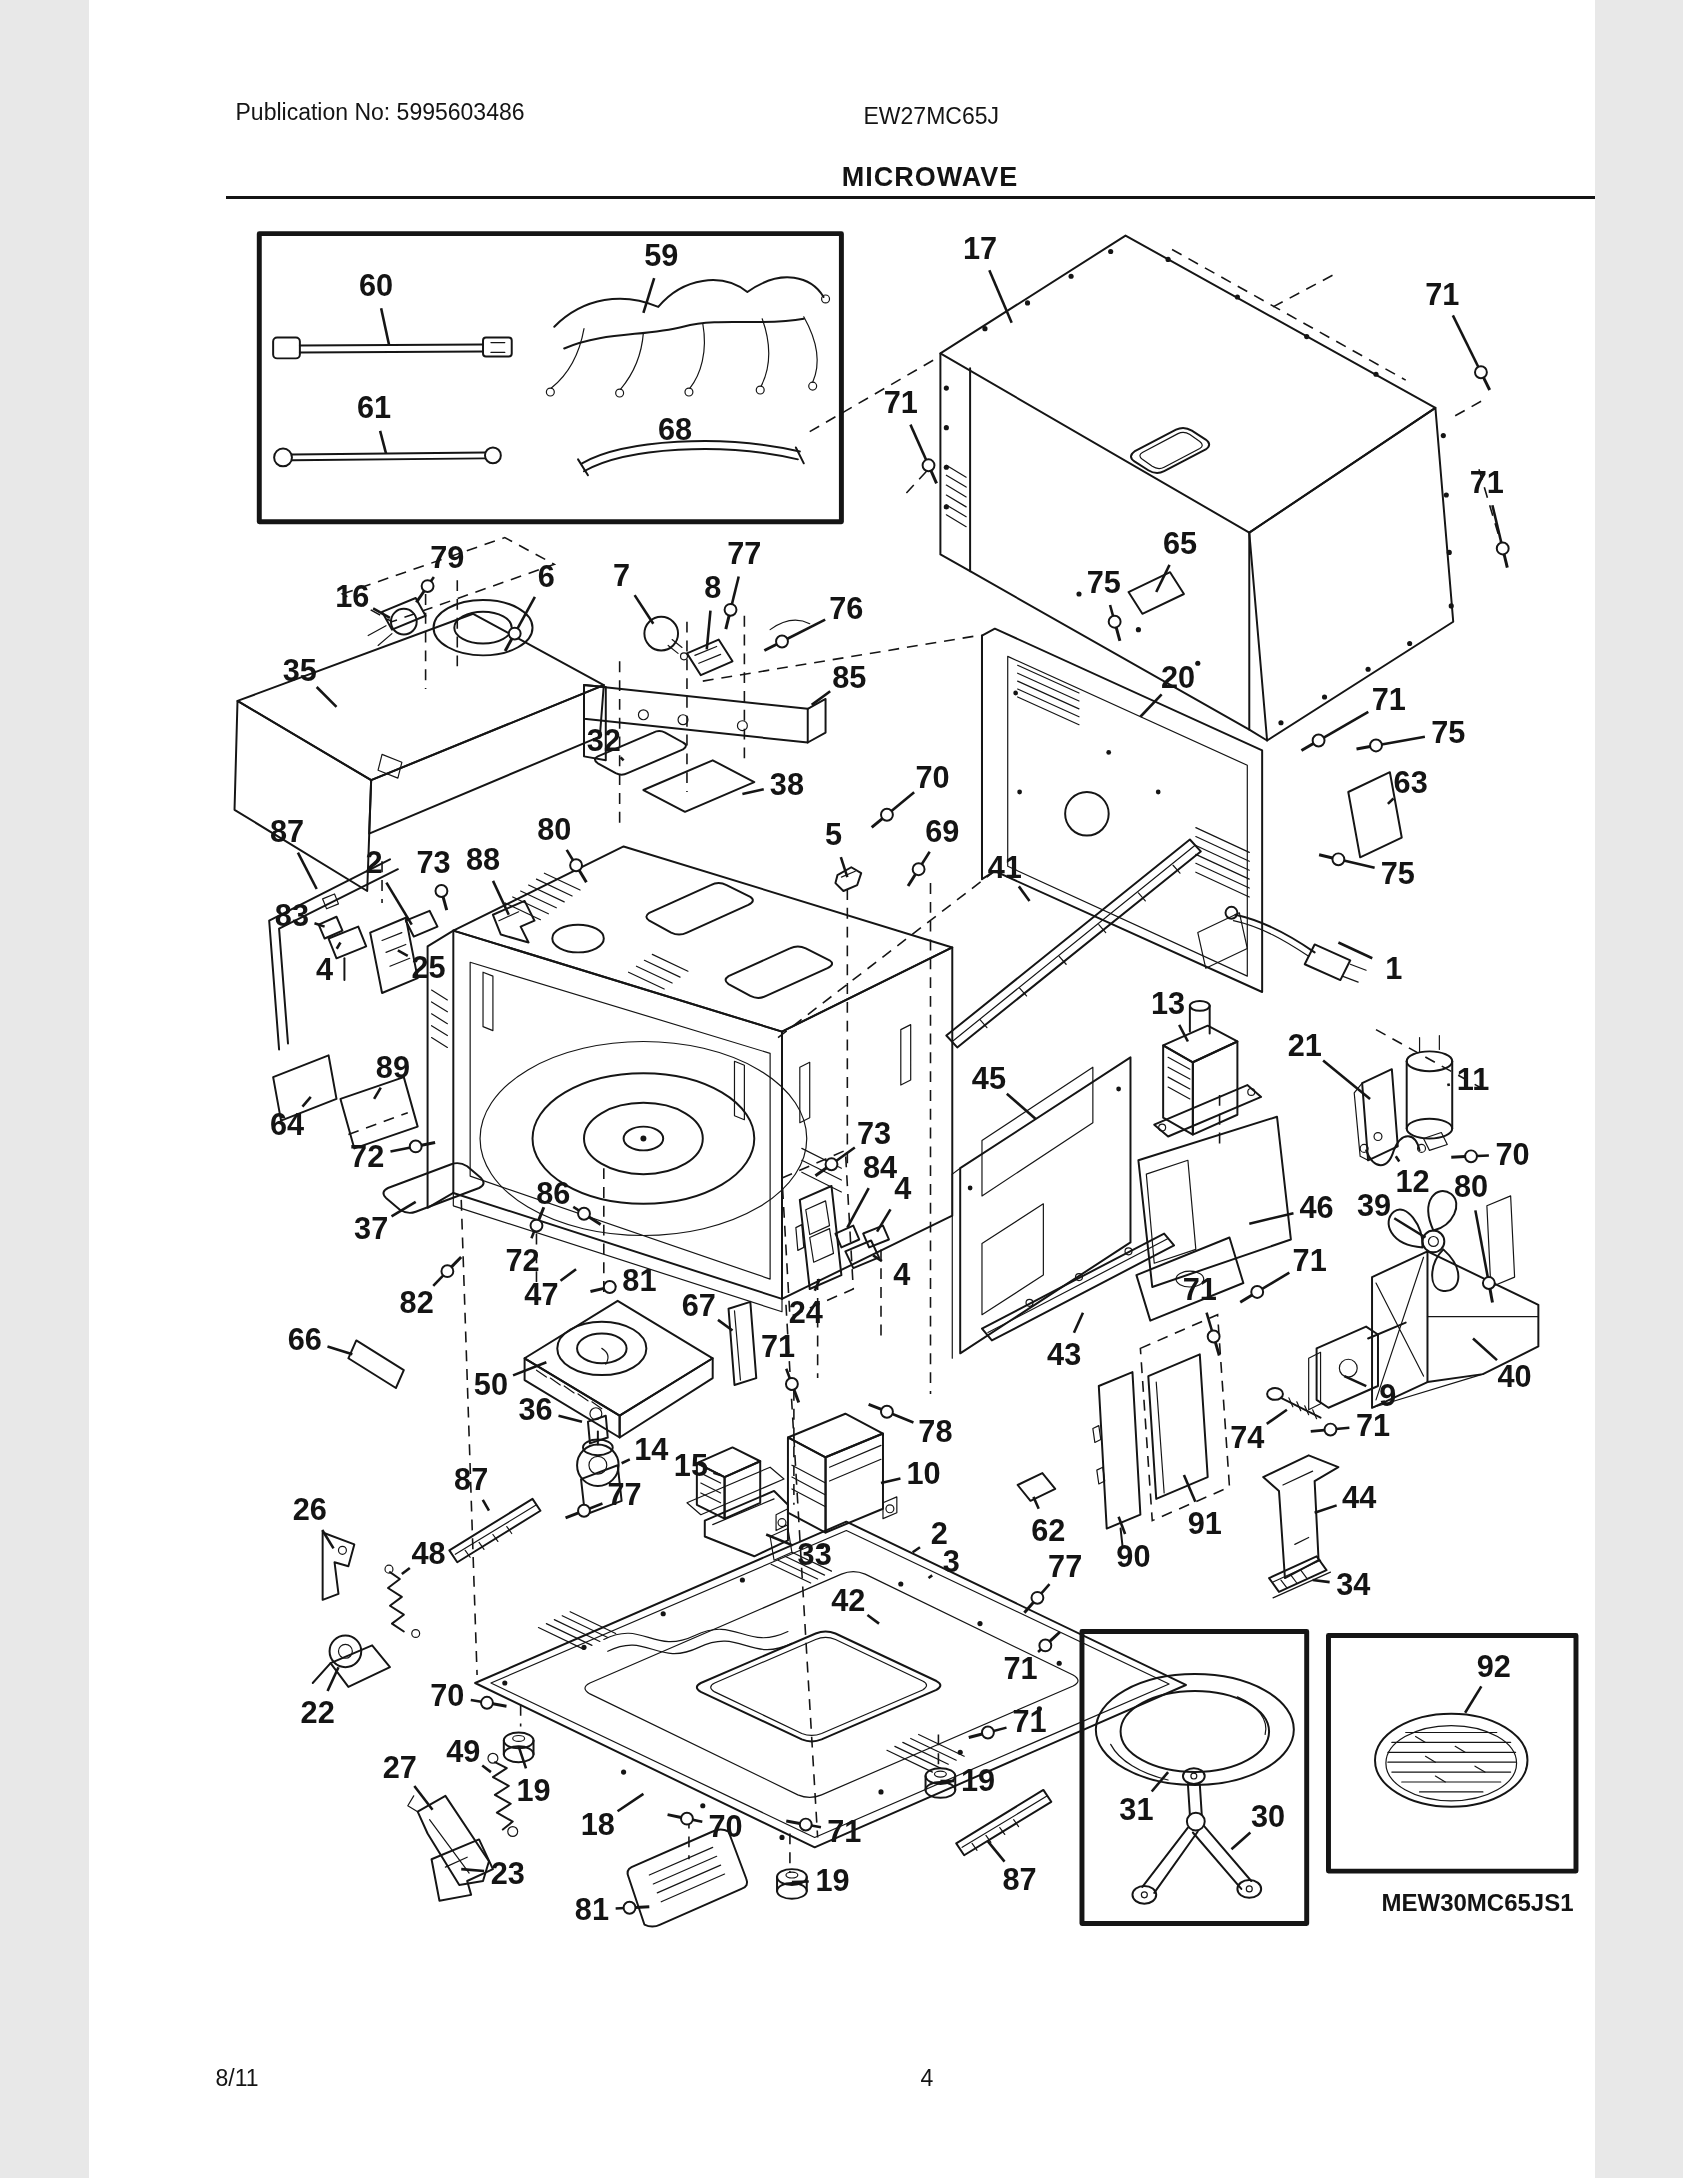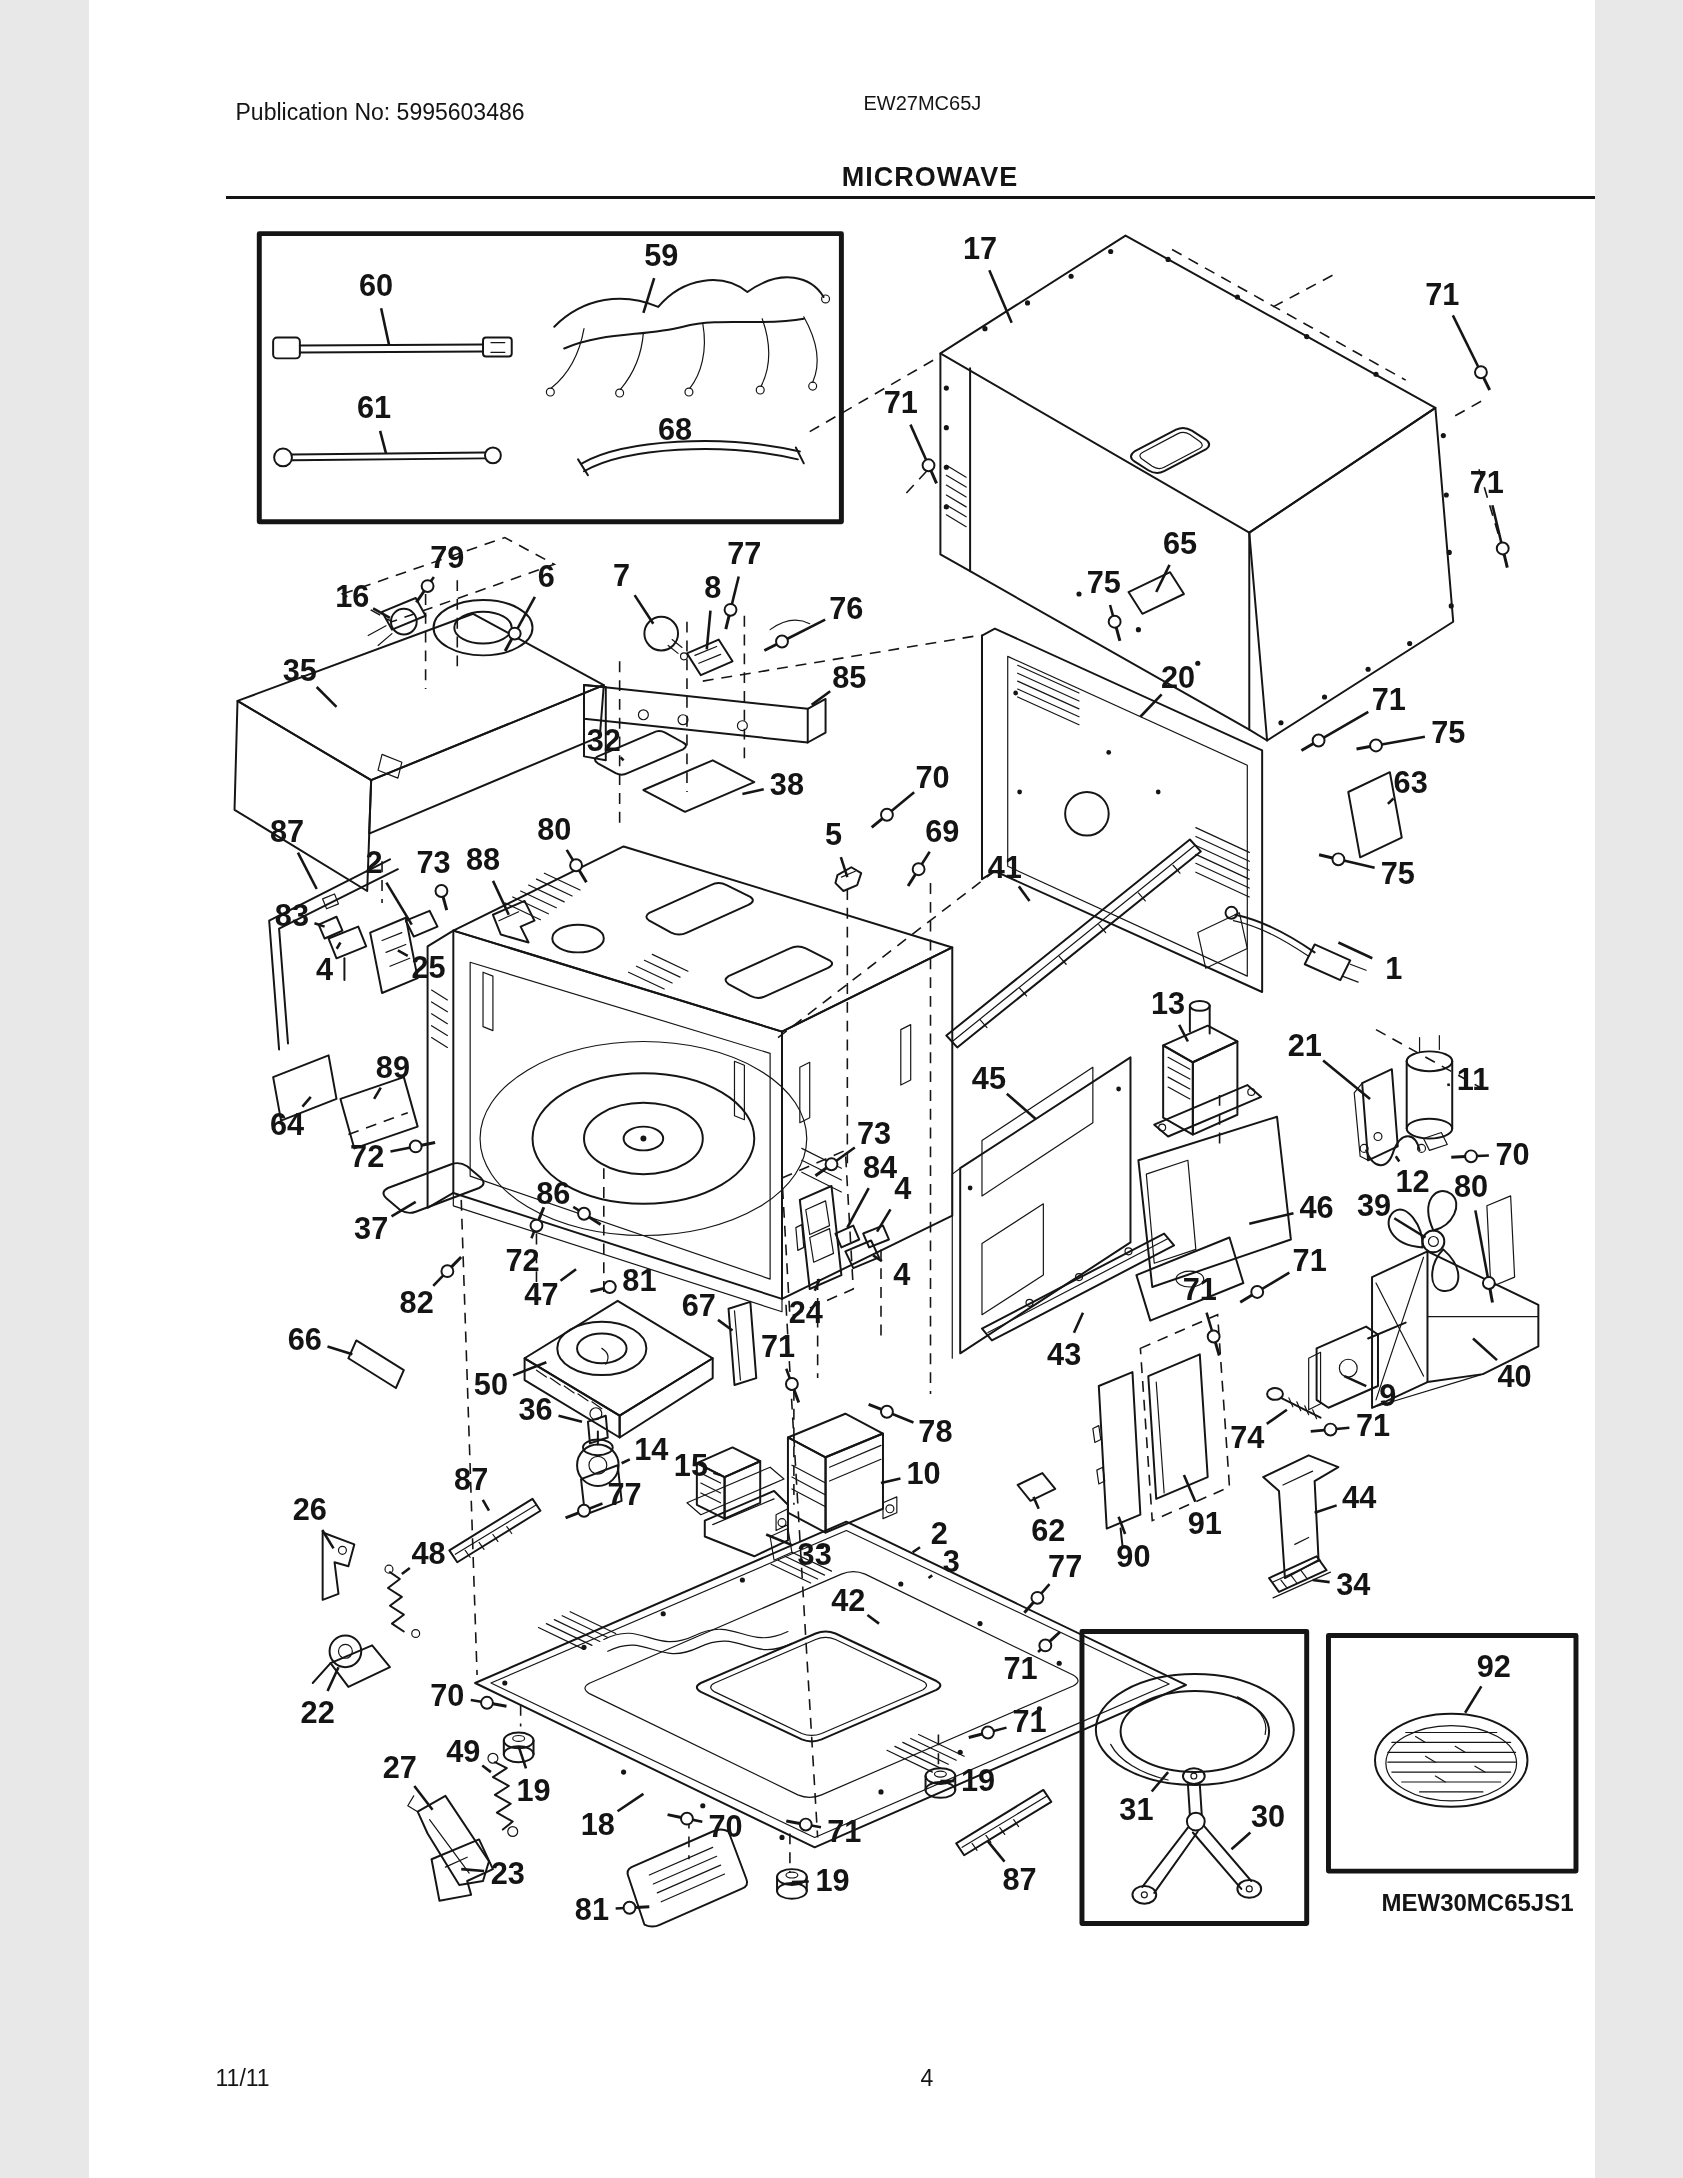--- a/index.html
+++ b/index.html
@@ -1,19 +1,19 @@
 <!DOCTYPE html>
 <html><head>
 <meta charset="utf-8">
 <style>
   html,body{margin:0;padding:0;background:#e8e8e8;}
   .page{position:relative;width:1506px;height:2178px;background:#ffffff;margin:0 auto;
         font-family:"Liberation Sans", sans-serif;color:#141414;overflow:hidden;}
   .hdr-left{position:absolute;left:147px;top:99px;font-size:23px;}
-  .hdr-model{position:absolute;left:775px;top:92px;font-size:20px;}
+  .hdr-model{position:absolute;left:775px;top:103px;font-size:23px;}
   .title{position:absolute;left:0;top:162px;width:1683px;text-align:center;
          font-size:27px;font-weight:700;letter-spacing:1px;}
   .rule{position:absolute;left:137px;top:196px;width:1388px;height:0;border-top:3px solid #141414;}
   .ftr-date{position:absolute;left:127px;top:2065px;font-size:23px;}
   .ftr-page{position:absolute;left:832px;top:2065px;font-size:23px;}
   .variant{position:absolute;left:1293px;top:1889px;font-size:24px;font-weight:700;}
   svg{position:absolute;left:0;top:0;}
   .ln{fill:none;stroke:#151515;stroke-width:2;stroke-linejoin:round;stroke-linecap:round;}
   .thin{stroke-width:1.2;}
   .thick{stroke-width:5;}
@@ -729,17 +729,17 @@
         <text x="386" y="1494" class="lbl" text-anchor="middle" dominant-baseline="central">87</text>
         <line x1="1073.4592578987867" y1="1809.6421312451907" x2="1090" y2="1790" class="leader"></line>
         <text x="1058" y="1828" class="lbl" text-anchor="middle" dominant-baseline="central">31</text>
         <line x1="1173.0889095727557" y1="1850.9747563270016" x2="1154" y2="1868" class="leader"></line>
         <text x="1191" y="1835" class="lbl" text-anchor="middle" dominant-baseline="central">30</text>
         <line x1="1406.3974241508813" y1="1703.4248643071921" x2="1390" y2="1730" class="leader"></line>
         <text x="1419" y="1683" class="lbl" text-anchor="middle" dominant-baseline="central">92</text>
       </g>
   </svg>
 
-  <div class="ftr-date">11/11</div>
+  <div class="ftr-date">8/11</div>
   <div class="ftr-page">4</div>
   <div class="variant">MEW30MC65JS1</div>
 </div>
 
 
 </body></html>

